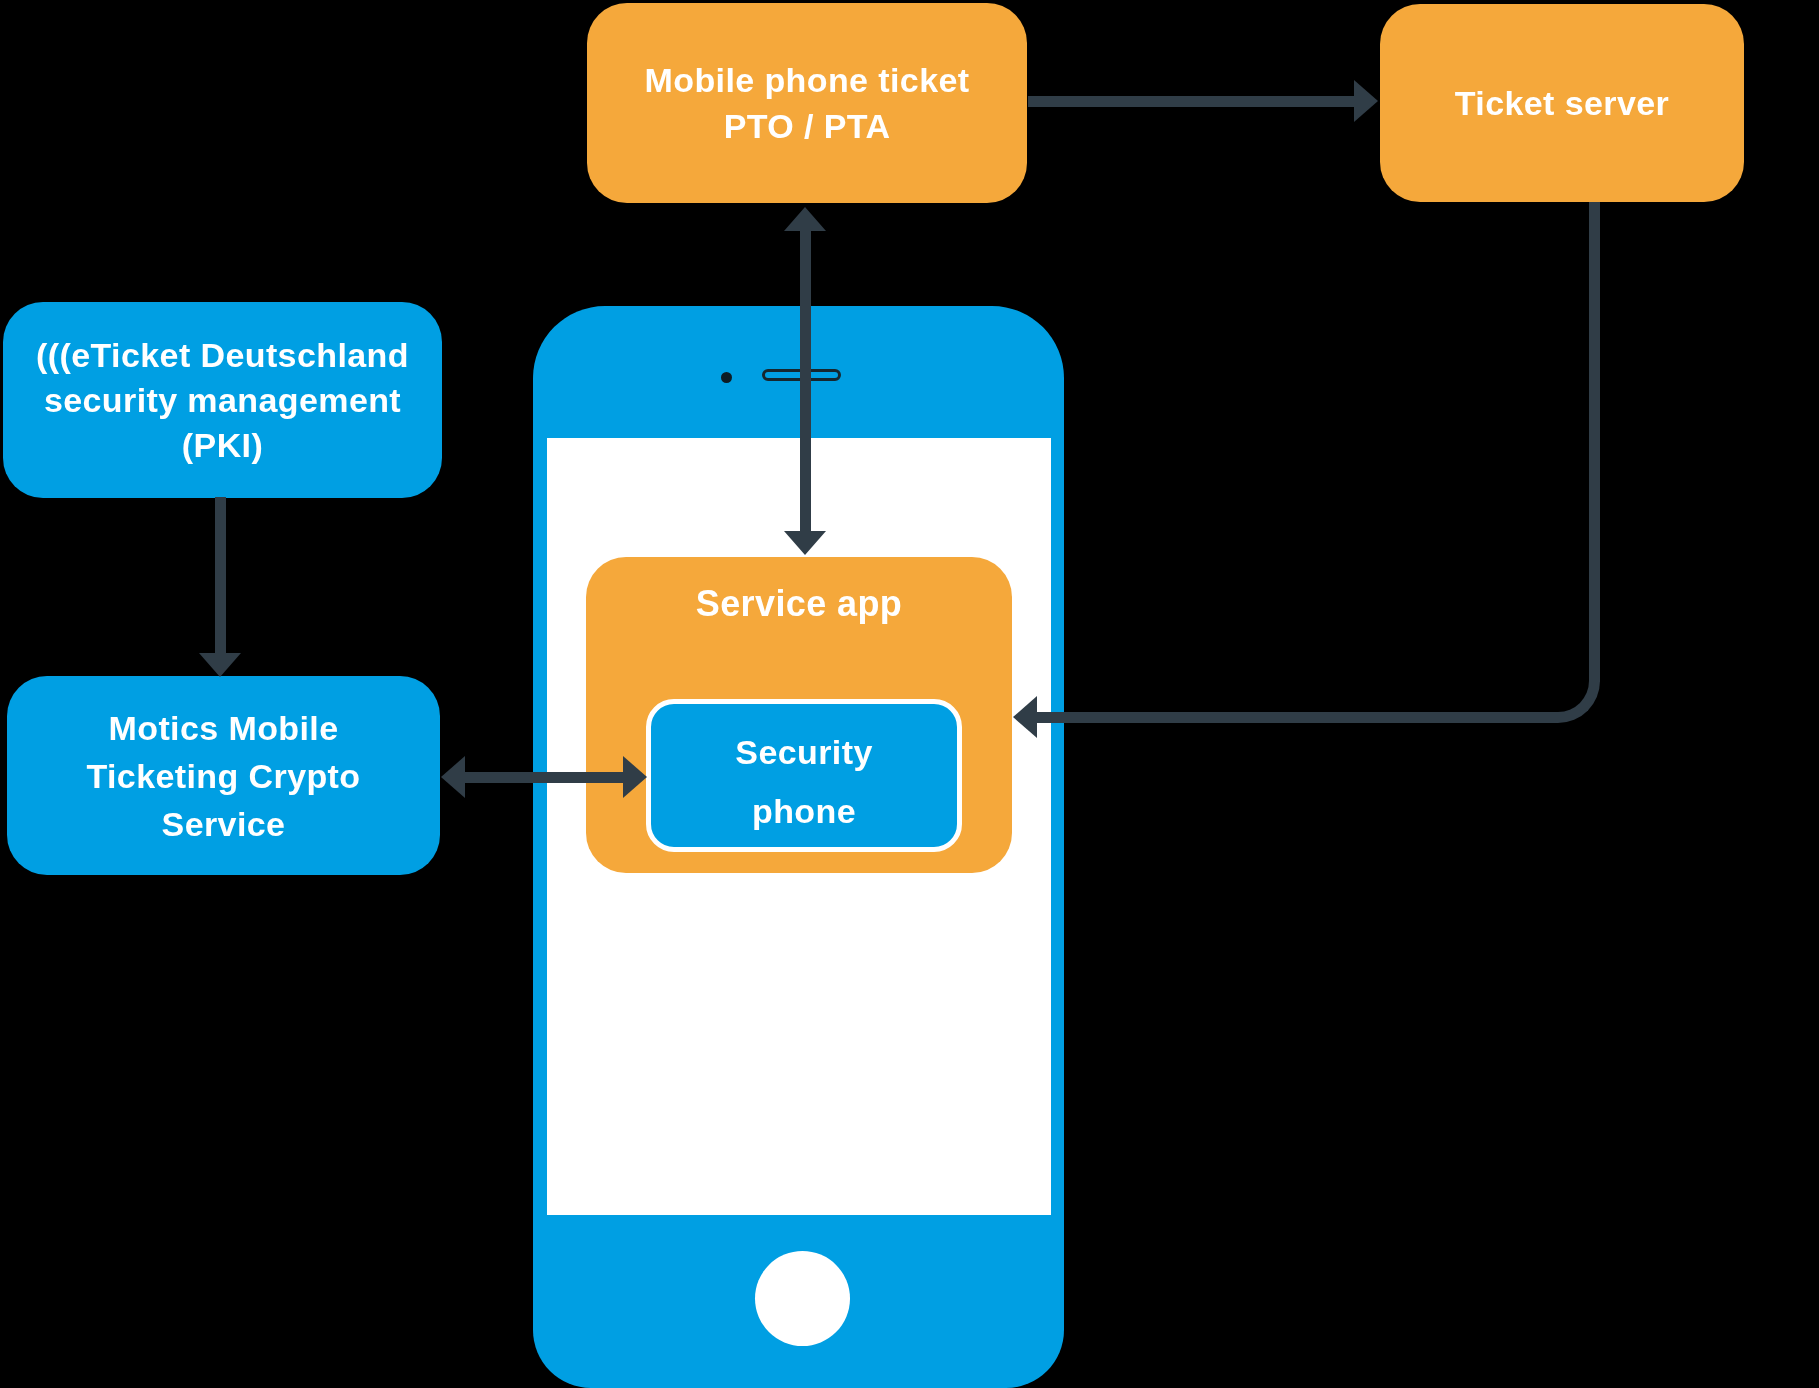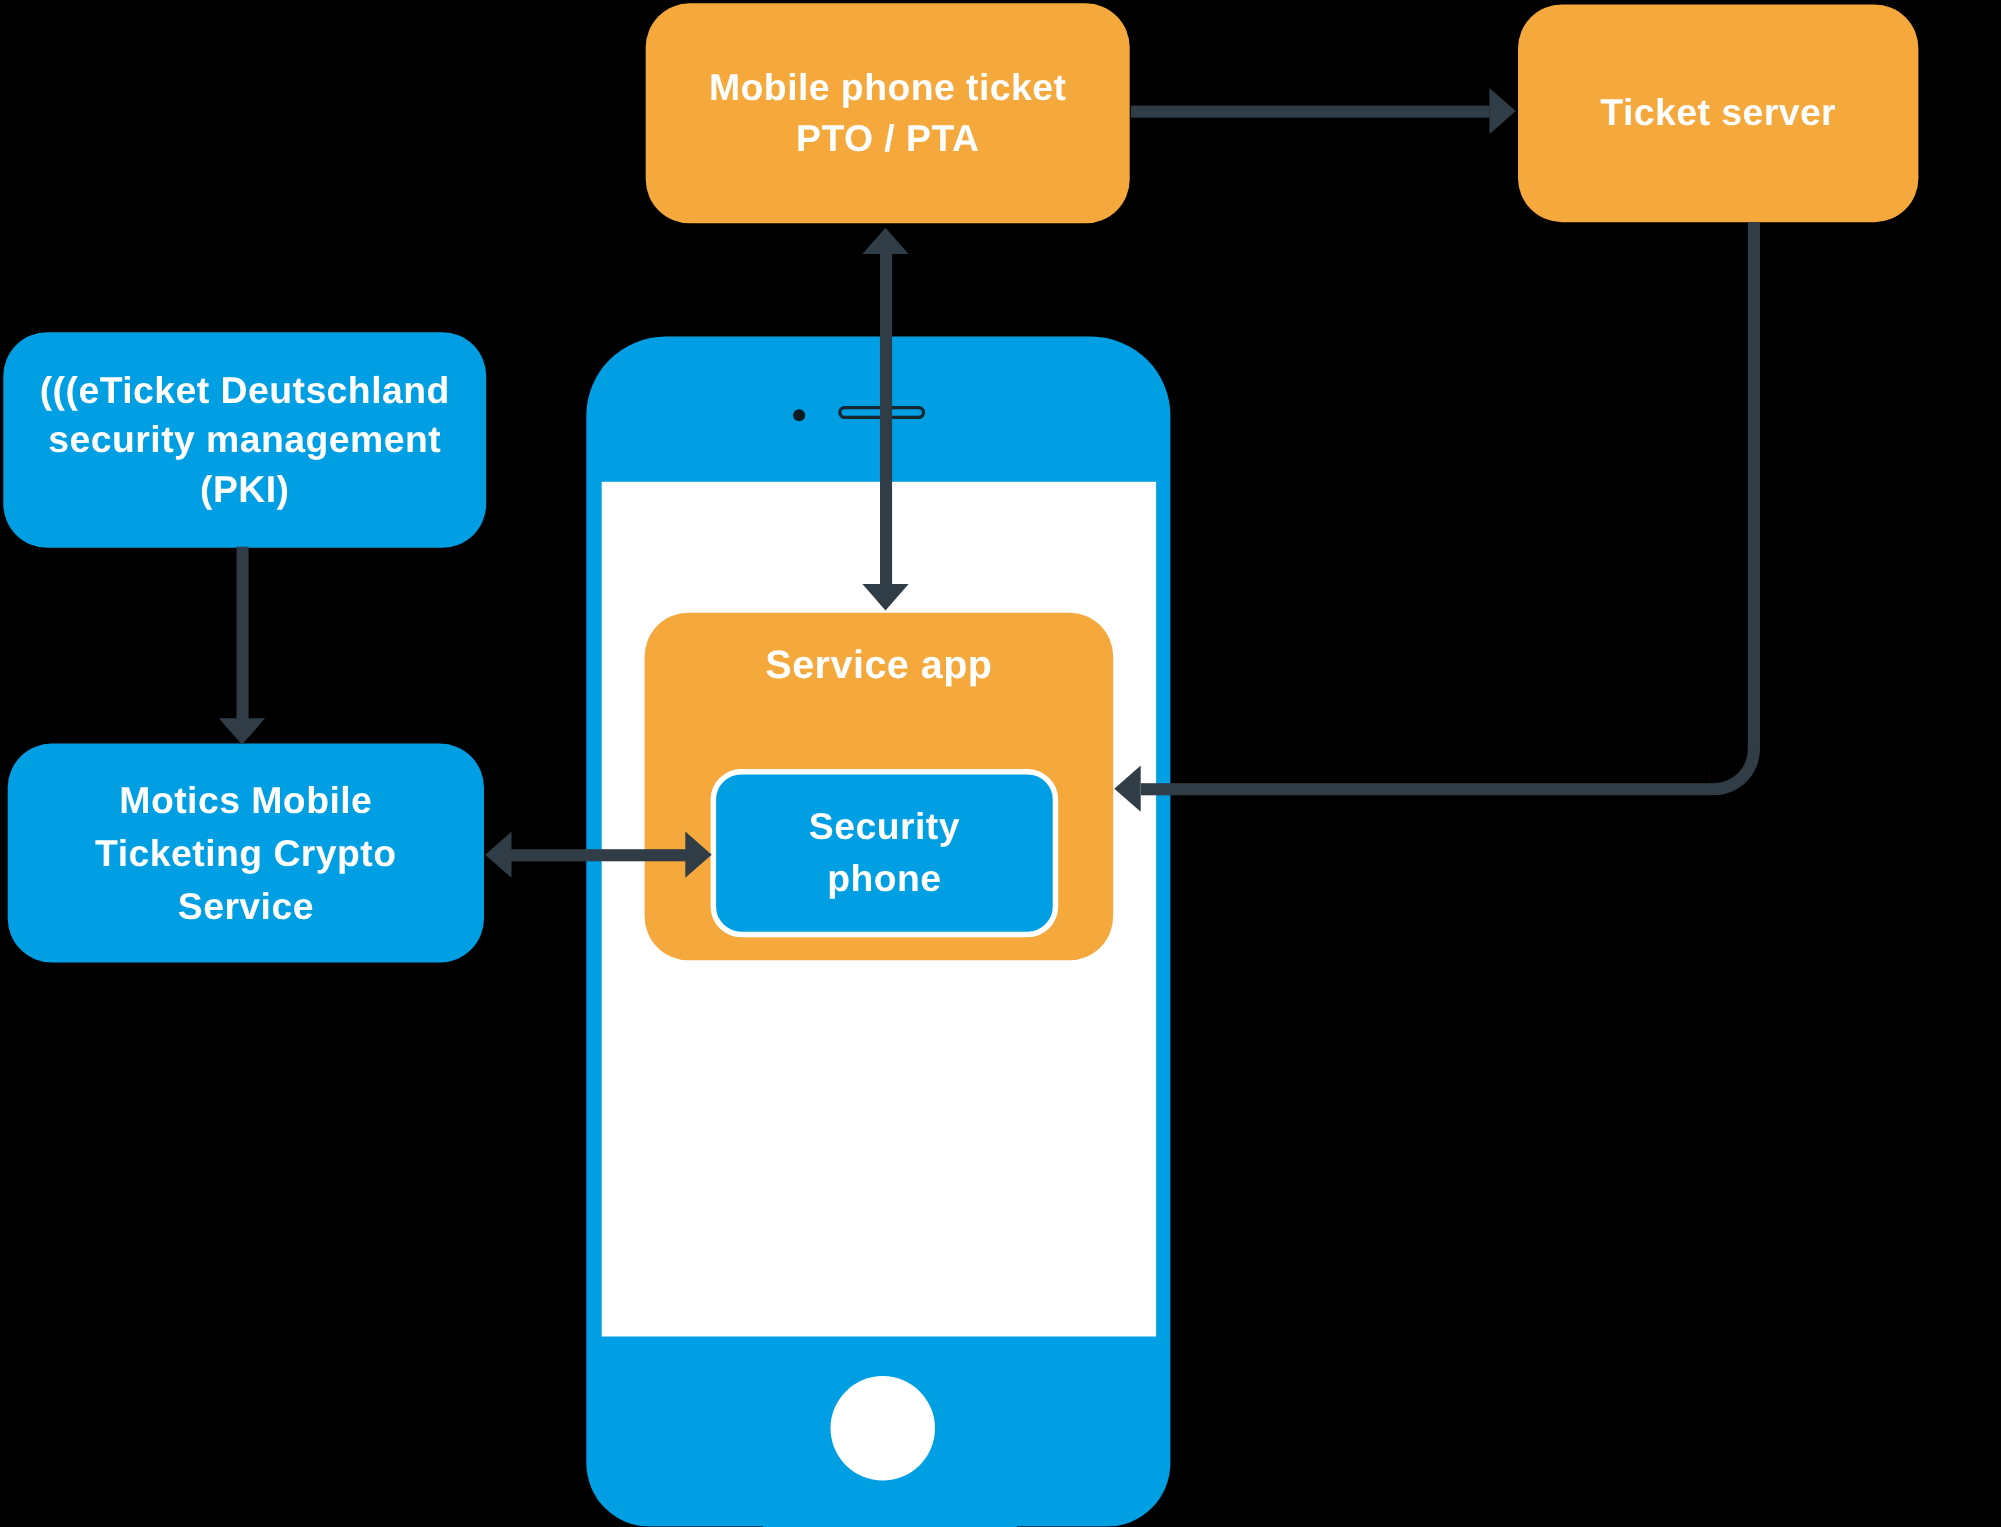--- a/index.html
+++ b/index.html
@@ -42,21 +42,21 @@
   .camera{position:absolute;left:188px;top:66px;width:11px;height:11px;border-radius:50%;background:#0d1c24;}
   .speaker{position:absolute;left:229px;top:63px;width:79px;height:12px;border:3px solid #16272f;border-radius:8px;background:transparent;box-sizing:border-box;}
   .home{position:absolute;left:222px;top:945px;width:95px;height:95px;border-radius:50%;background:#fff;}
 
   
   .app{left:586px;top:557px;width:426px;height:316px;justify-content:flex-start;padding-top:24px;font-size:36px;}
   .core{
     left:646px;top:699px;width:316px;height:153px;
     border:5px solid #fff;border-radius:28px;font-size:34px;
   }
-  .core .line{line-height:47px;}
+  .core .line{line-height:47px;margin-top:12px;}
 
   
   .shaft{position:absolute;background:#303D47;}
   .head{position:absolute;width:0;height:0;border-style:solid;border-color:transparent;}
   .head-right{border-width:21px 0 21px 24px;border-left-color:#303D47;}
   .head-left{border-width:21px 24px 21px 0;border-right-color:#303D47;}
   .head-up{border-width:0 21px 24px 21px;border-bottom-color:#303D47;}
   .head-down{border-width:24px 21px 0 21px;border-top-color:#303D47;}
   .corner-br{
     position:absolute;left:1554px;top:677px;width:35px;height:35px;

